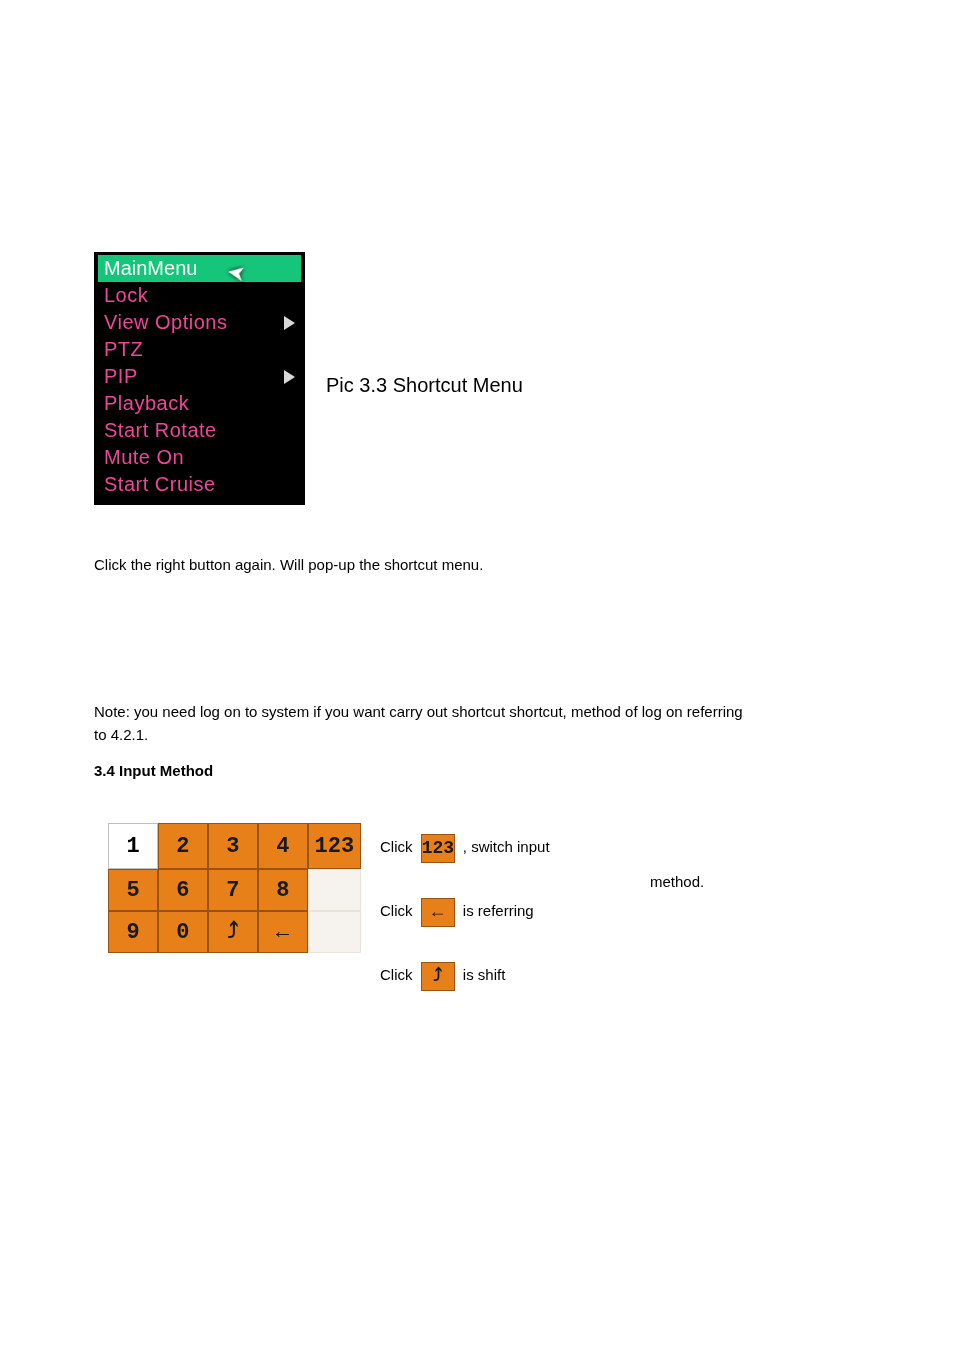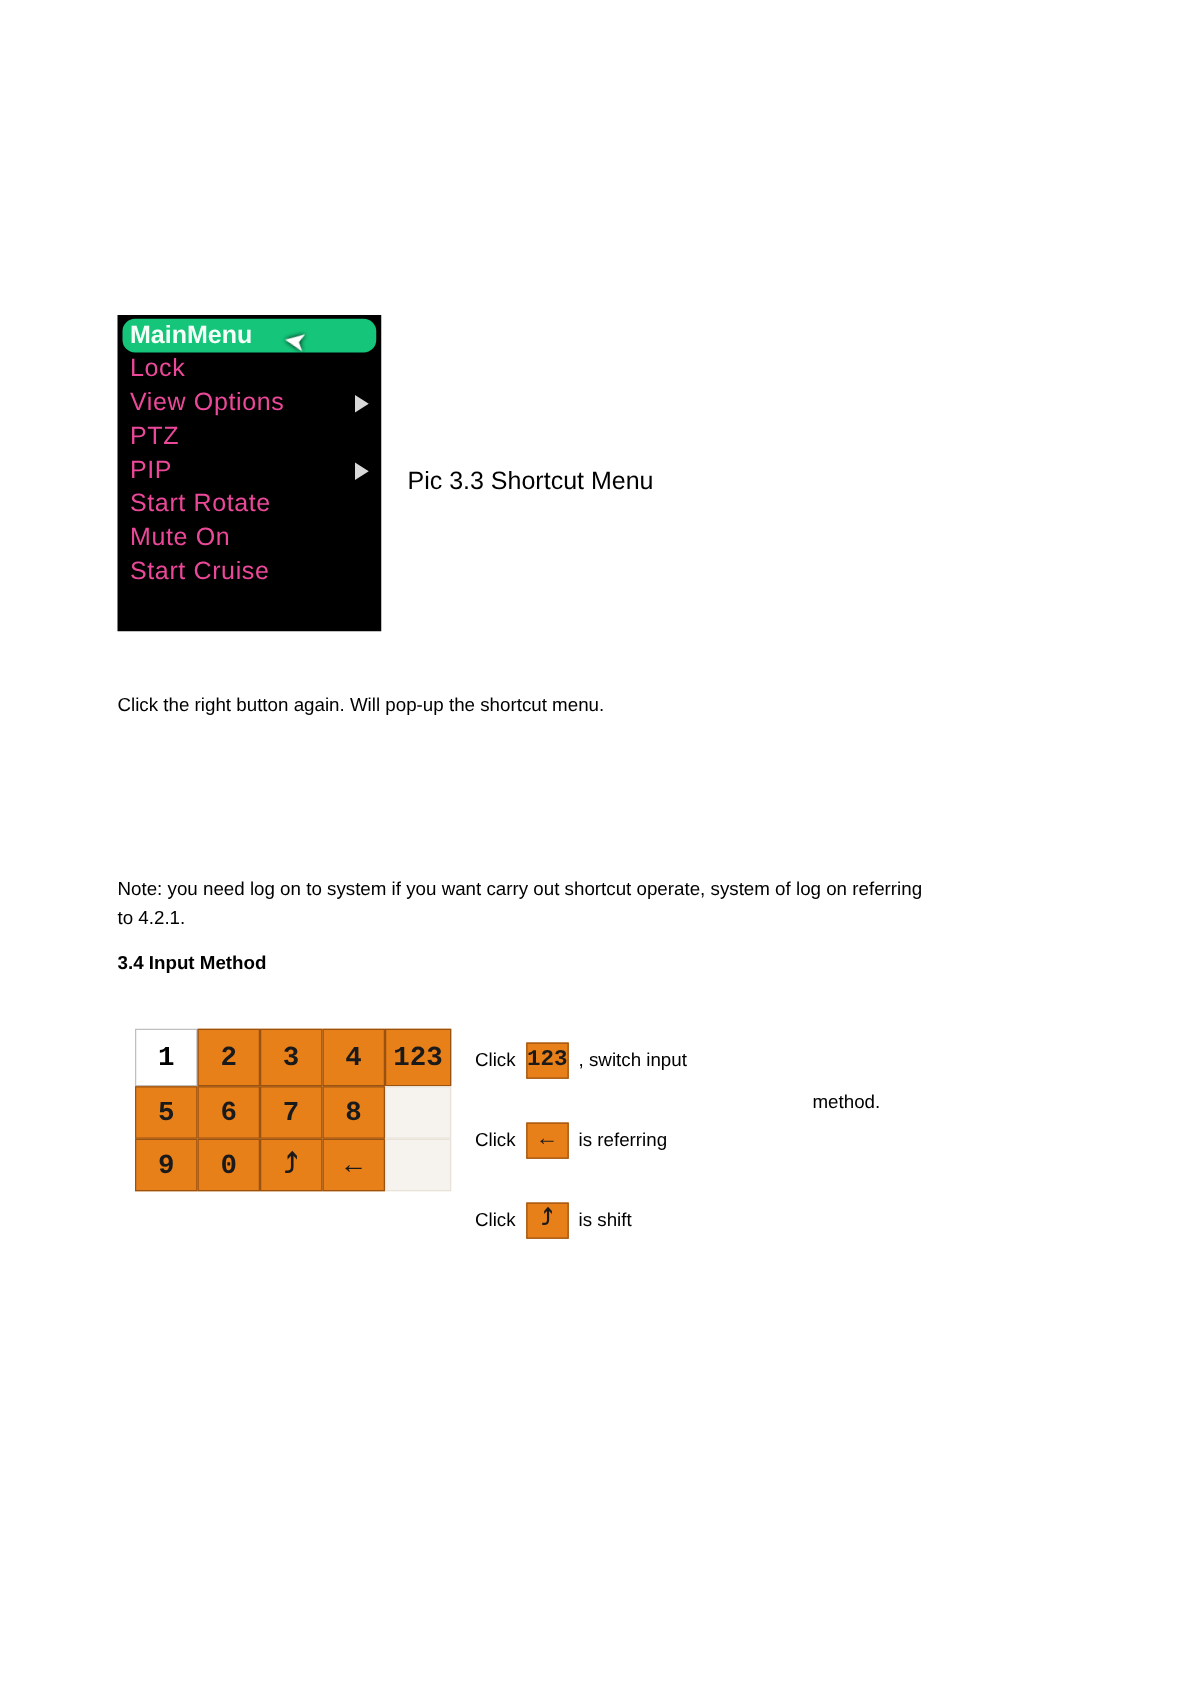--- a/index.html
+++ b/index.html
@@ -40,23 +40,22 @@
     height: 27px;
     padding: 0 6px;
     color: #ec4899;
     font-size: 20px;
     letter-spacing: 0.5px;
     box-sizing: border-box;
   }
   .dvr-row.selected {
     background: #15c67a;
     color: #f4fff8;
-    font-weight: bold;
+    font-weight: normal;
     letter-spacing: 0px;
-    border-radius: 10px;
   }
   .dvr-arrow {
     width: 0; height: 0;
     border-top: 7px solid transparent;
     border-bottom: 7px solid transparent;
     border-left: 11px solid #d9d9d9;
   }
   .cursor-overlay {
     position: absolute;
     left: 133px;
@@ -201,40 +200,43 @@
       <span class="dvr-arrow"></span>
     </div>
     <div class="dvr-row">
       <span>PTZ</span>
     </div>
     <div class="dvr-row">
       <span>PIP</span>
       <span class="dvr-arrow"></span>
     </div>
     <div class="dvr-row">
+      <span>Playback</span>
+    </div>
+    <div class="dvr-row">
       <span>Start Rotate</span>
     </div>
     <div class="dvr-row">
       <span>Mute On</span>
     </div>
     <div class="dvr-row">
       <span>Start Cruise</span>
     </div>
     <span class="cursor-overlay">➤</span>
   </div>
 
   <div class="text-after-menu">Pic 3.3 Shortcut Menu</div>
 
   <div class="p1">
     <br>
     <span>Click the right button again. Will pop-up the shortcut menu.</span>
   </div>
 
   <div class="p2">
-    <span>Note: you need log on to system if you want carry out shortcut operate, system of log on referring</span><br>
+    <span>Note: you need log on to system if you want carry out shortcut shortcut, method of log on referring</span><br>
     <span>to 4.2.1.</span>
   </div>
 
   <div class="h-inputmethod">3.4 Input Method</div>
 
   <table class="keypad">
     <tbody>
         <tr>
       <td class="key-white">1</td>
       <td class="key-orange">2</td>

